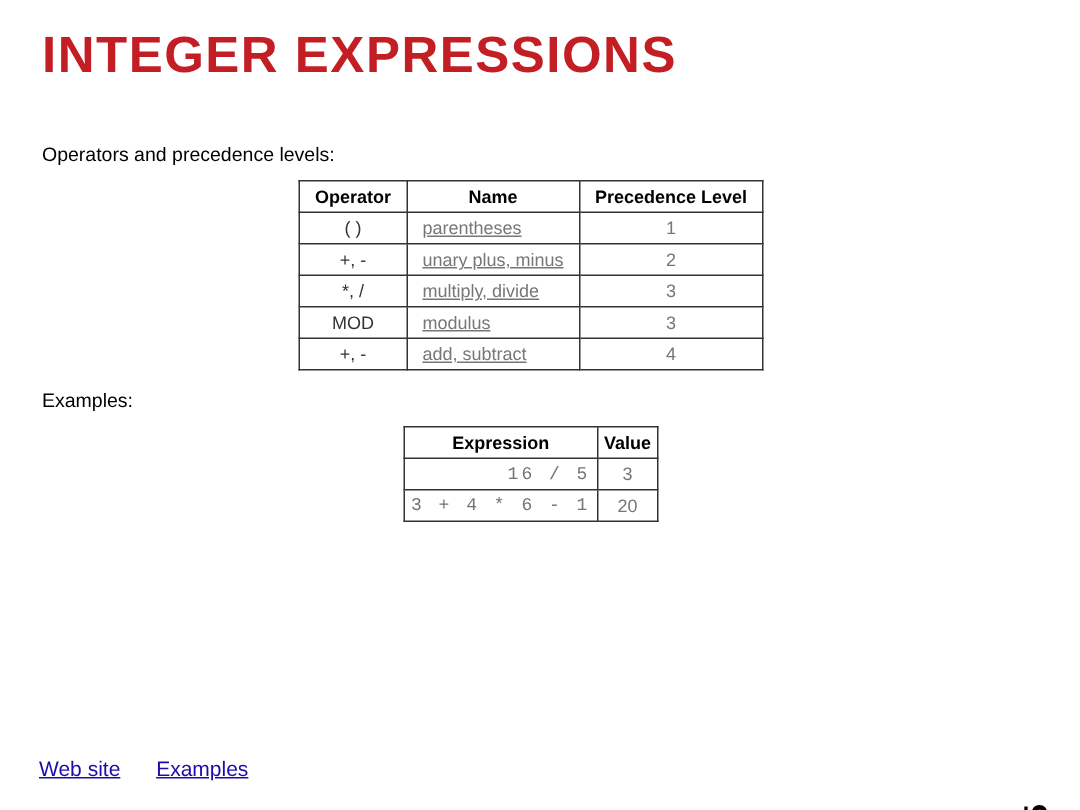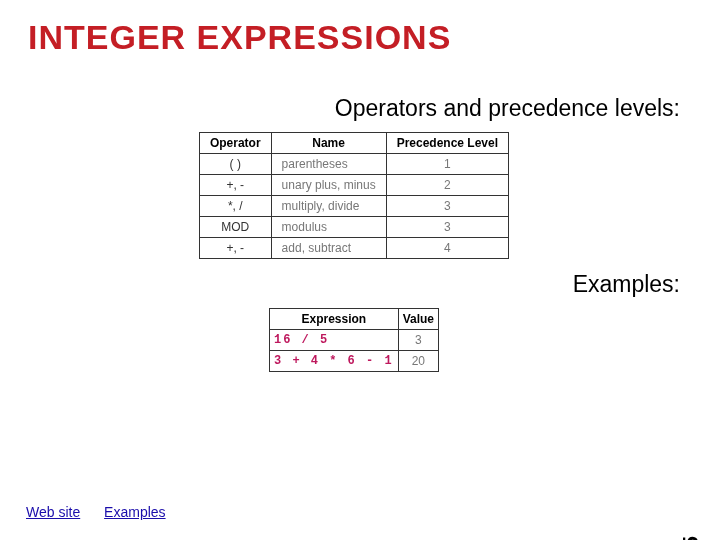--- a/index.html
+++ b/index.html
@@ -21,24 +21,23 @@
   }
   h1.title {
     color: #c41e25;
     font-size: 34px;
     font-weight: 900;
     letter-spacing: 1px;
     margin: 0 0 38px 0;
     font-family: Arial Black, Arial, sans-serif;
   }
   .subhead {
-    font-size: 23px;
+    font-size: 13px;
     color: #000;
     margin: 0 0 10px 0;
-    text-align: right;
   }
   .table-wrap {
     width: 100%;
     display: flex;
     justify-content: center;
     margin-bottom: 12px;
   }
   table.op {
     border-collapse: collapse;
     font-size: 12px;
@@ -52,45 +51,44 @@
   }
   table.op th {
     font-weight: bold;
     background: #fff;
     text-align: center;
     color: #000;
     font-size: 12px;
   }
   table.op td.center { text-align: center; }
   table.op td.left { text-align: left; }
-  table.op td.name { color: #777; }
+  table.op td.name { color: #777; text-decoration: underline; }
   table.op td.val { color: #777; text-align: center; }
 
   table.ex {
     border-collapse: collapse;
     font-size: 12px;
     color: #333;
   }
   table.ex th, table.ex td {
     border: 1px solid #333;
     padding: 3px 4px;
     white-space: nowrap;
   }
   table.ex th {
     font-weight: bold;
     text-align: center;
     color: #000;
   }
   table.ex td.expr {
     font-family: "Courier New", monospace;
     font-size: 12px;
-    color: #be185d;
-    text-align: left;
+    color: #737373;
+    text-align: right;
     letter-spacing: 2px;
-    font-weight: bold;
   }
   table.ex td.value {
     text-align: center;
     color: #777;
   }
 
   .links {
     position: absolute;
     bottom: 20px;
     left: 16px;

